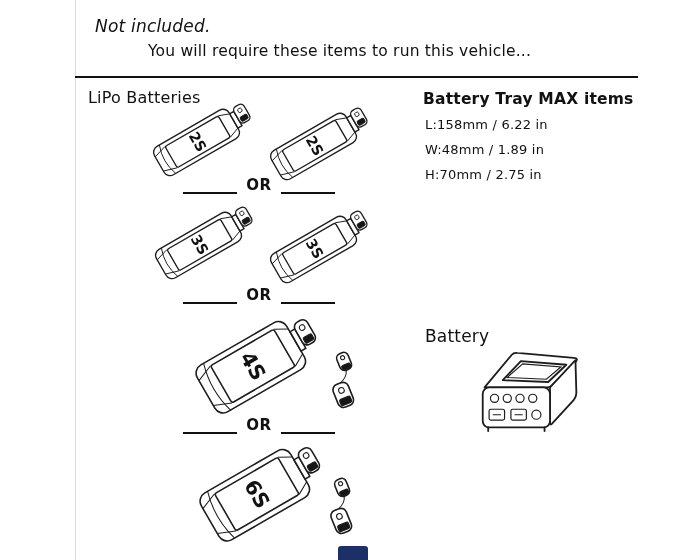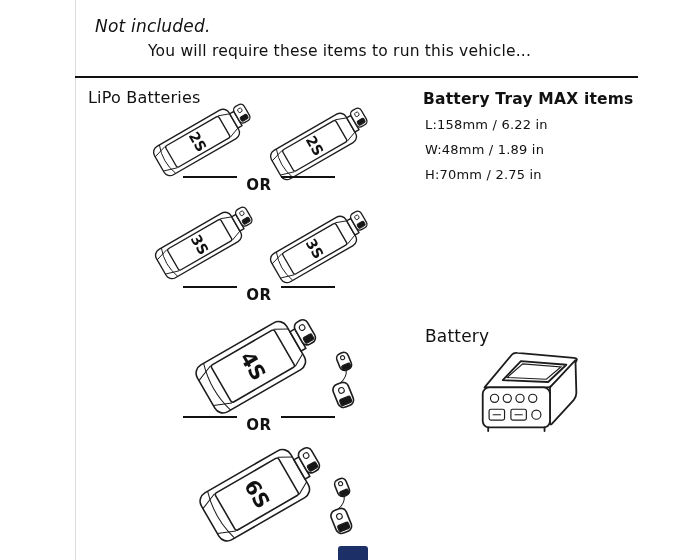--- a/index.html
+++ b/index.html
@@ -17,21 +17,21 @@
   .hdr2 { font-size:15.5px; letter-spacing:.2px; }
   .section-label { font-size:16px; letter-spacing:.2px; }
   .dims-title { font-size:15.5px; font-weight:600; letter-spacing:.2px; }
   .dims-line { font-size:13px; letter-spacing:.2px; }
   .charger-label { font-size:17px; letter-spacing:.2px; }
 
   .top-divider { left:75px; top:76px; width:563px; height:2px; background:#111; }
   .left-edge-line { left:75px; top:0; width:1px; height:560px; background:#dcdcdc; }
 
   
-  .or-row { display:flex; align-items:flex-start; gap:9px; width:152px; justify-content:center; }
+  .or-row { display:flex; align-items:flex-end; gap:9px; width:152px; justify-content:center; }
   .or-line { flex:1 1 auto; height:2px; background:#111; }
   .or-text { font-size:15px; font-weight:700; letter-spacing:.5px; }
 
   
   .batt-small { width:112px; height:44px; transform:rotate(-30deg); }
   .batt-big   { width:135px; height:67px; transform:rotate(-30deg); }
   .conn-loose { width:42px;  height:60px; transform:rotate(-22deg); }
   .charger-svg { width:120px; height:108px; }
 
   svg .ink { stroke:#1d1d1d; stroke-width:2; fill:none; stroke-linejoin:round; stroke-linecap:round; }

